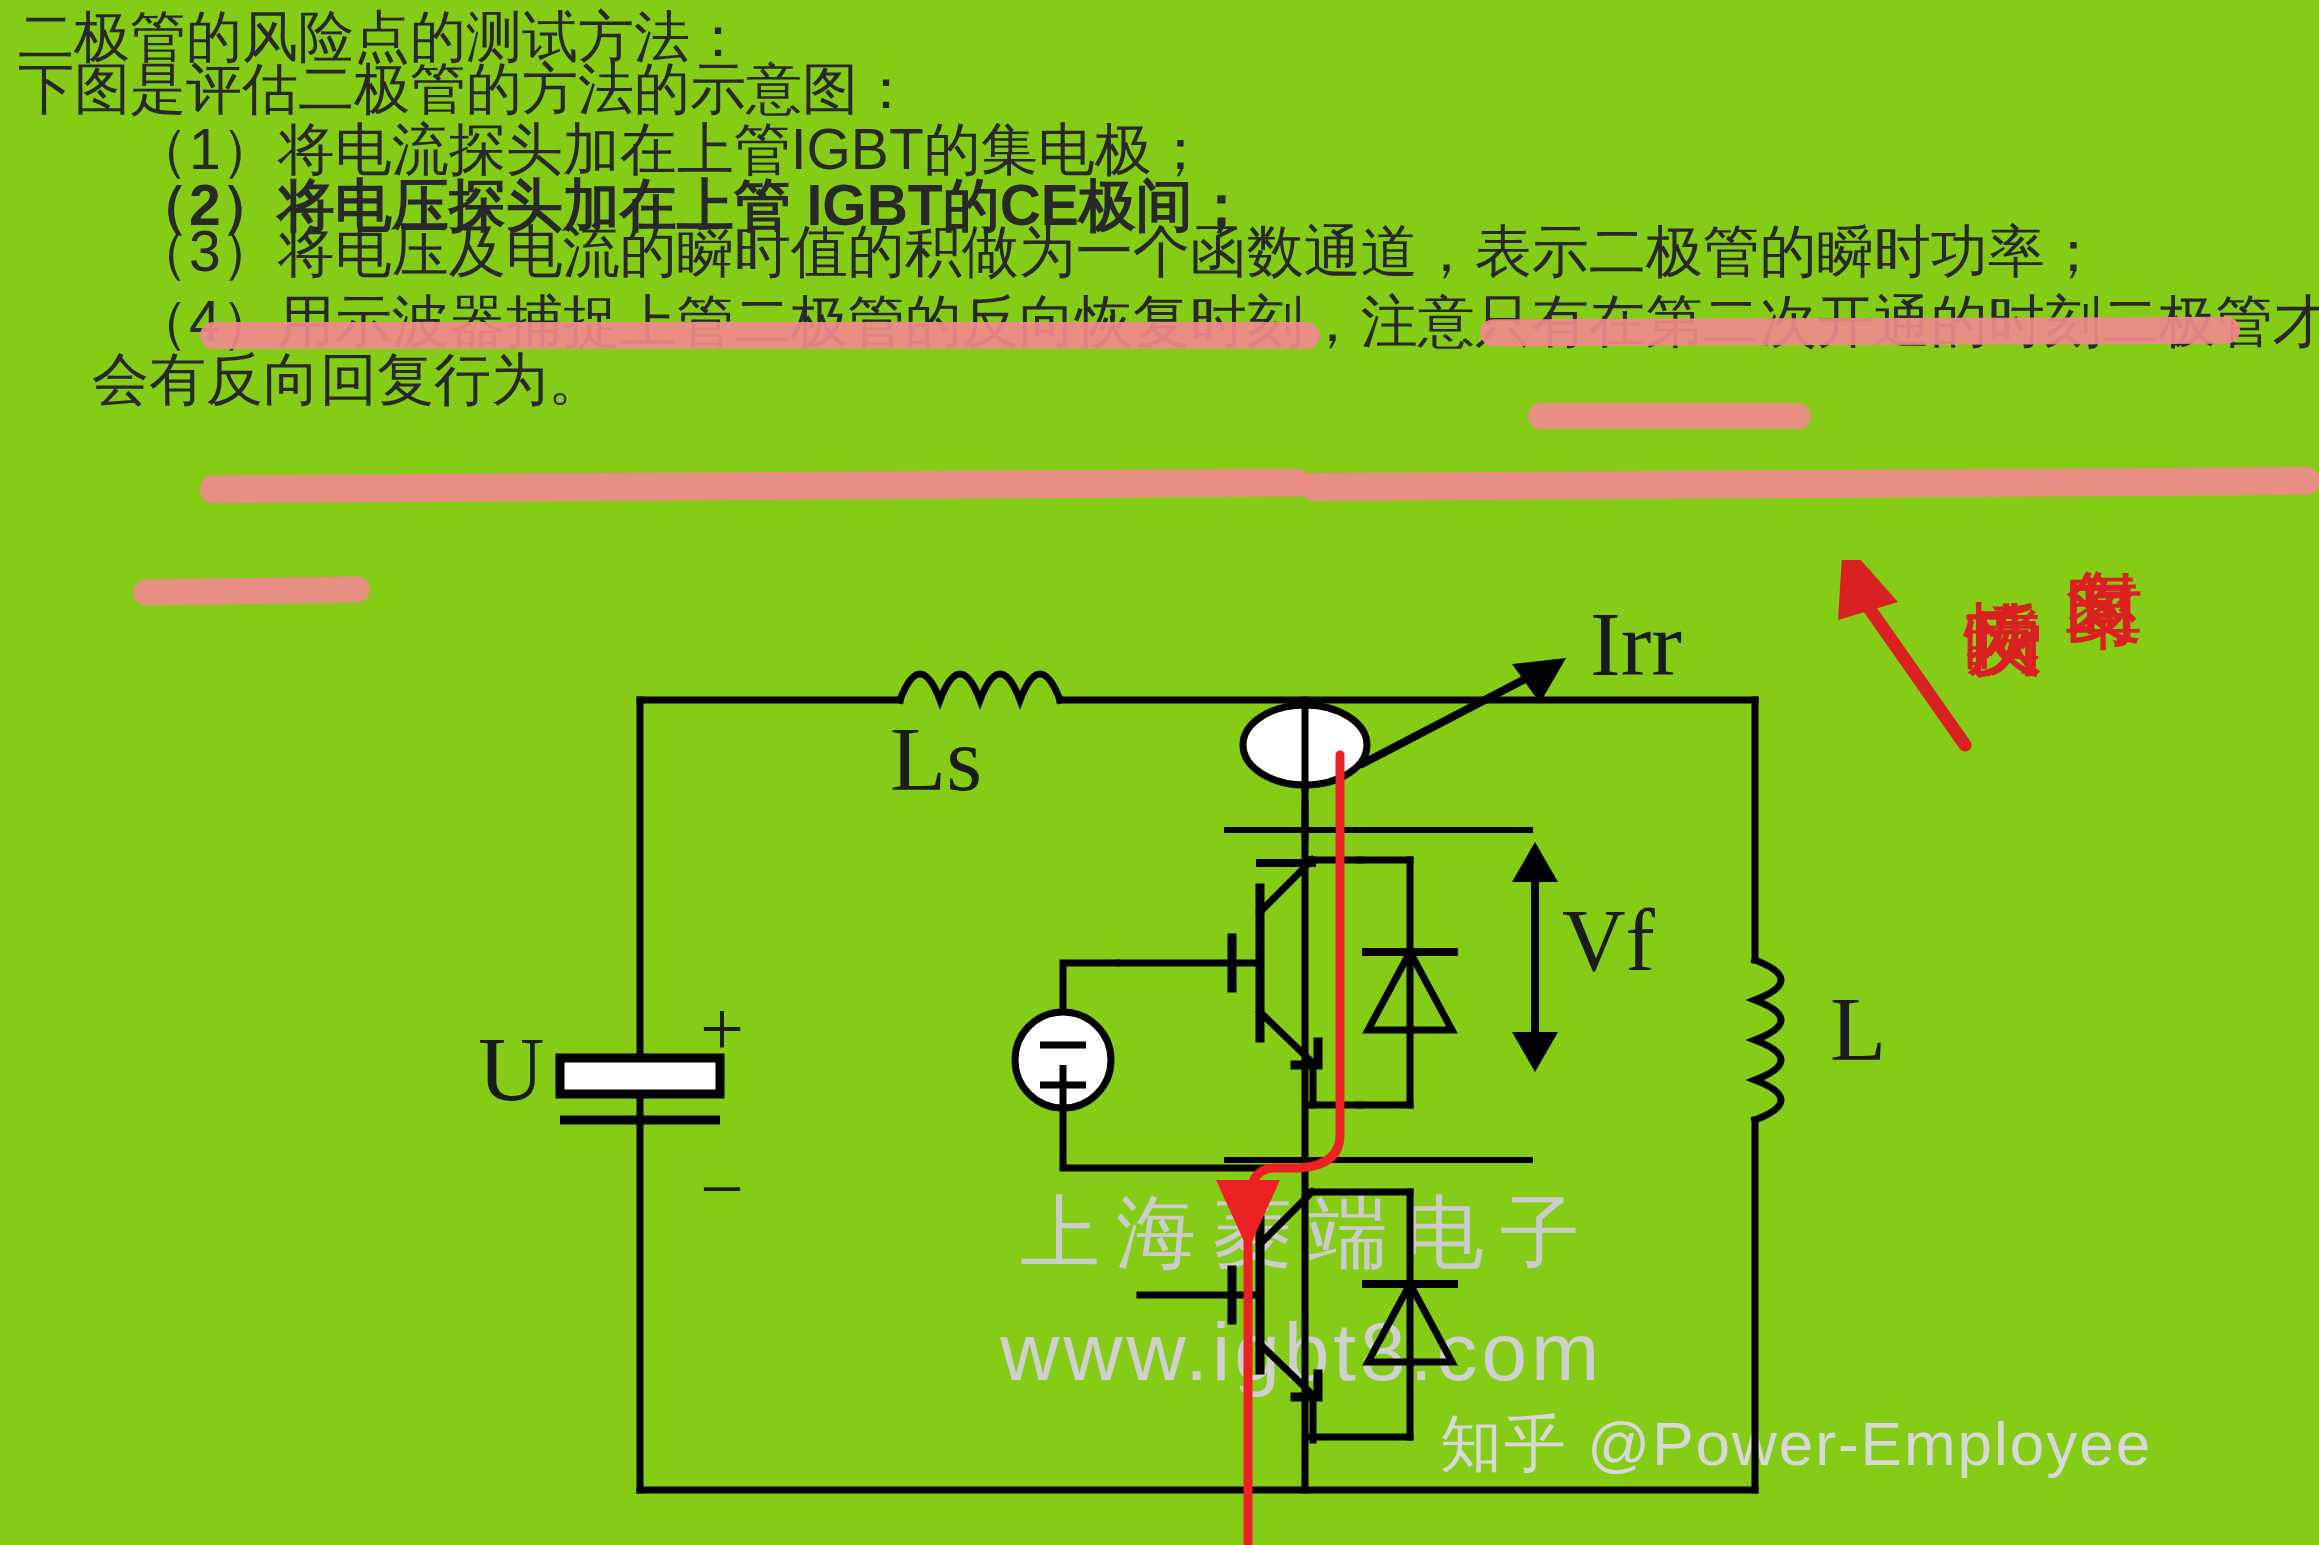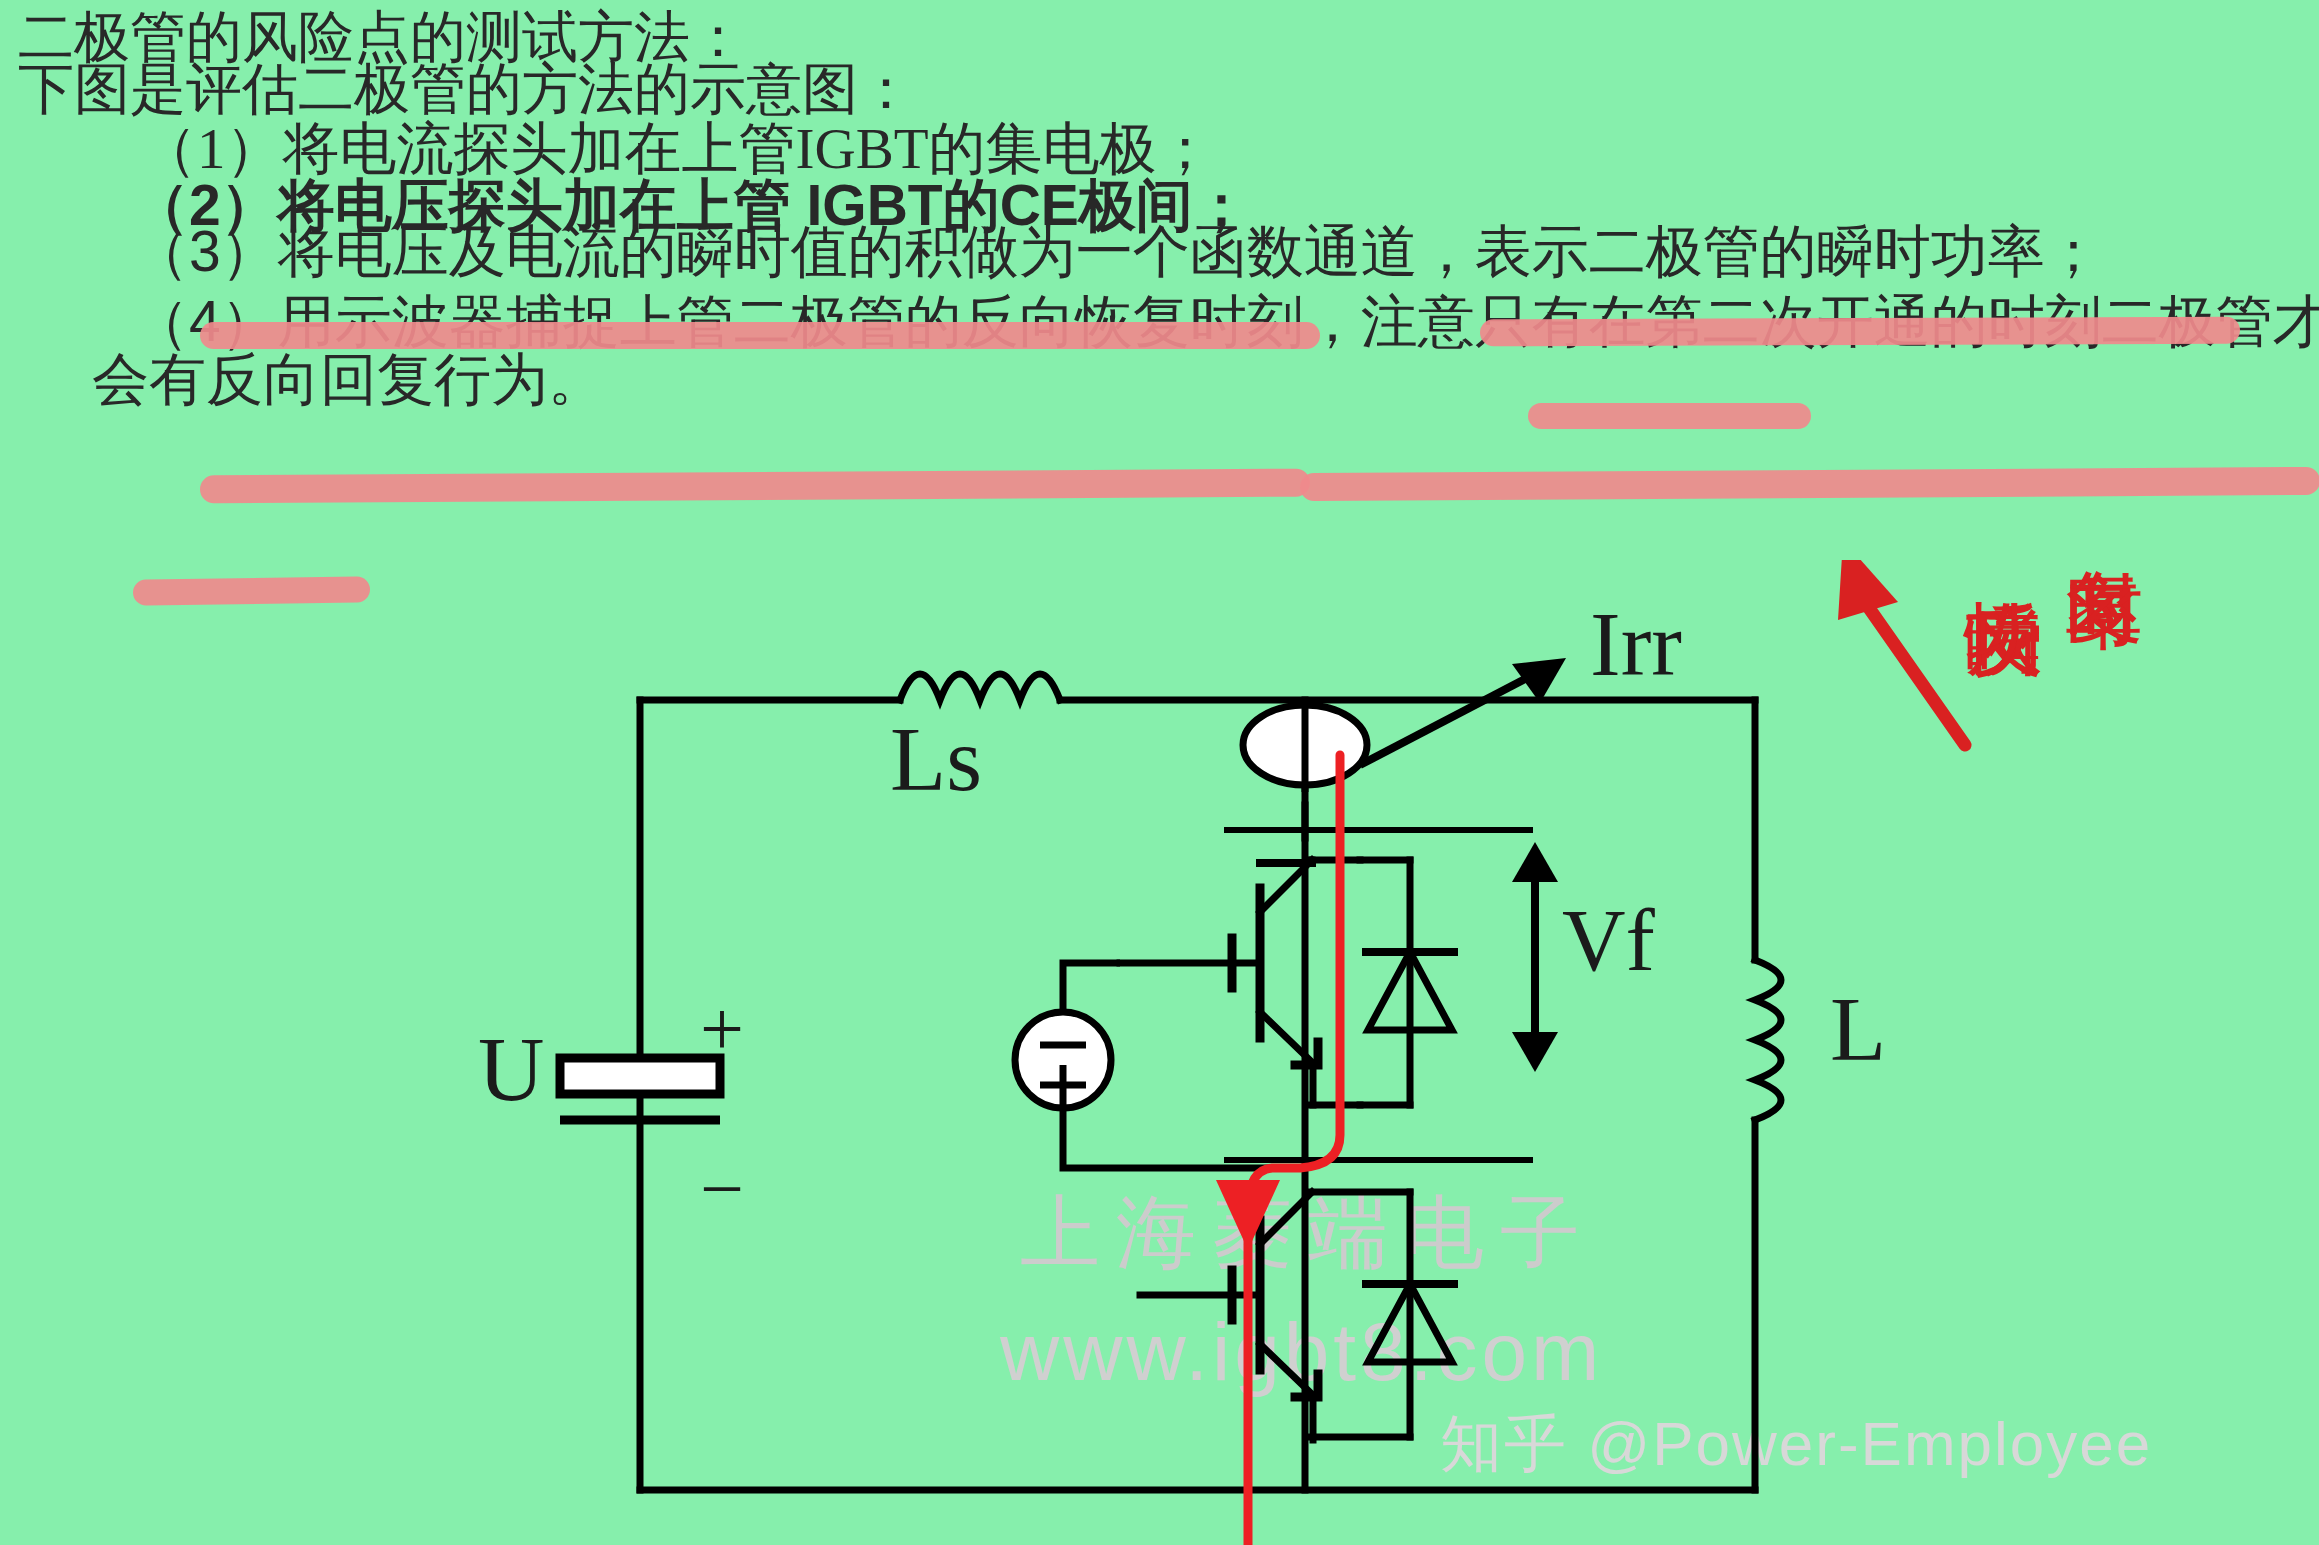--- a/index.html
+++ b/index.html
@@ -1,21 +1,21 @@
 <!DOCTYPE html>
 <html><head>
 <meta charset="utf-8">
 <style>
   html,body{margin:0;padding:0;background:#ffffff;}
   body{
     width:2319px;height:1545px;position:relative;overflow:hidden;
     font-family:"Liberation Sans","DejaVu Sans",sans-serif;
     color:#272727;
   }
-  #page{position:absolute;inset:0;background:#86efac;}
+  #page{position:absolute;inset:0;background:#84cc16;}
 
   
   .textblock{position:absolute;left:0;top:0;width:2319px;}
   .tline{
     position:absolute;
     font-size:56px;
     line-height:62px;
     letter-spacing:0px;
     white-space:nowrap;
     color:#282828;
@@ -52,21 +52,21 @@
 <body>
 
 <div id="page">
 
   <div class="textblock">
 
     <div class="tline" style="left:18px;top:6px;">二极管的风险点的测试方法：</div>
 
     <div class="tline" style="left:18px;top:62px;font-family:Liberation Mono, monospace;">下图是评估二极管的方法的示意图：</div>
 
-    <div class="tline t-indent" style="left:140px;top:118px;font-family:Liberation Serif, serif;">（1）将电流探头加在上管IGBT的集电极；</div>
+    <div class="tline t-indent" style="left:132px;top:118px;">（1）将电流探头加在上管IGBT的集电极；</div>
 
     <div class="tline t-indent" style="left:132px;top:174px;font-weight:bold;">（2）将电压探头加在上管 IGBT的CE极间；</div>
 
     <div class="tline t-indent" style="left:132px;top:220px;">（3）将电压及电流的瞬时值的积做为一个函数通道，表示二极管的瞬时功率；</div>
 
     <div class="tline t-indent" style="left:132px;top:290px;">（4）用示波器捕捉上管二极管的反向恢复时刻，注意只有在第二次开通的时刻二极管才</div>
 
     <div class="tline t-indent" style="left:92px;top:348px;">会有反向回复行为。</div>
 
     <div class="hl" style="left:1528px;top:403px;width:283px;height:26px;"></div>

